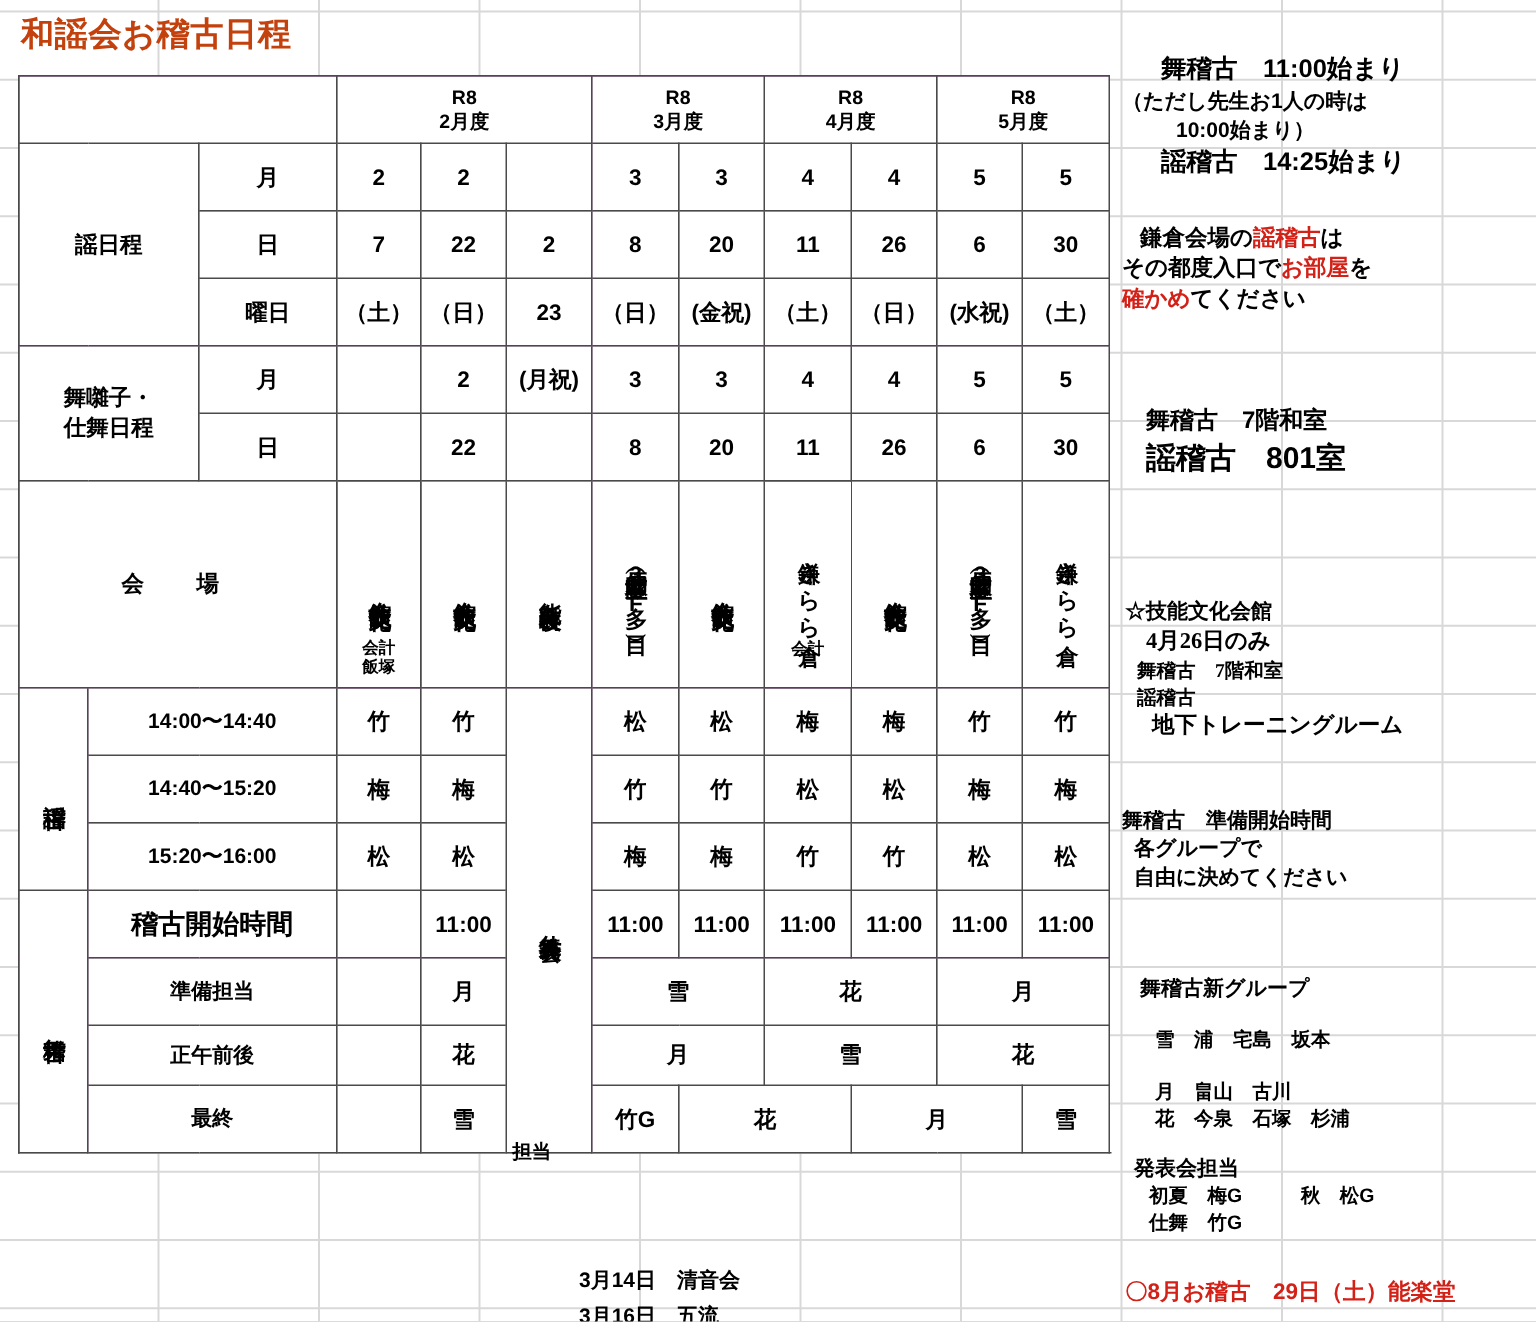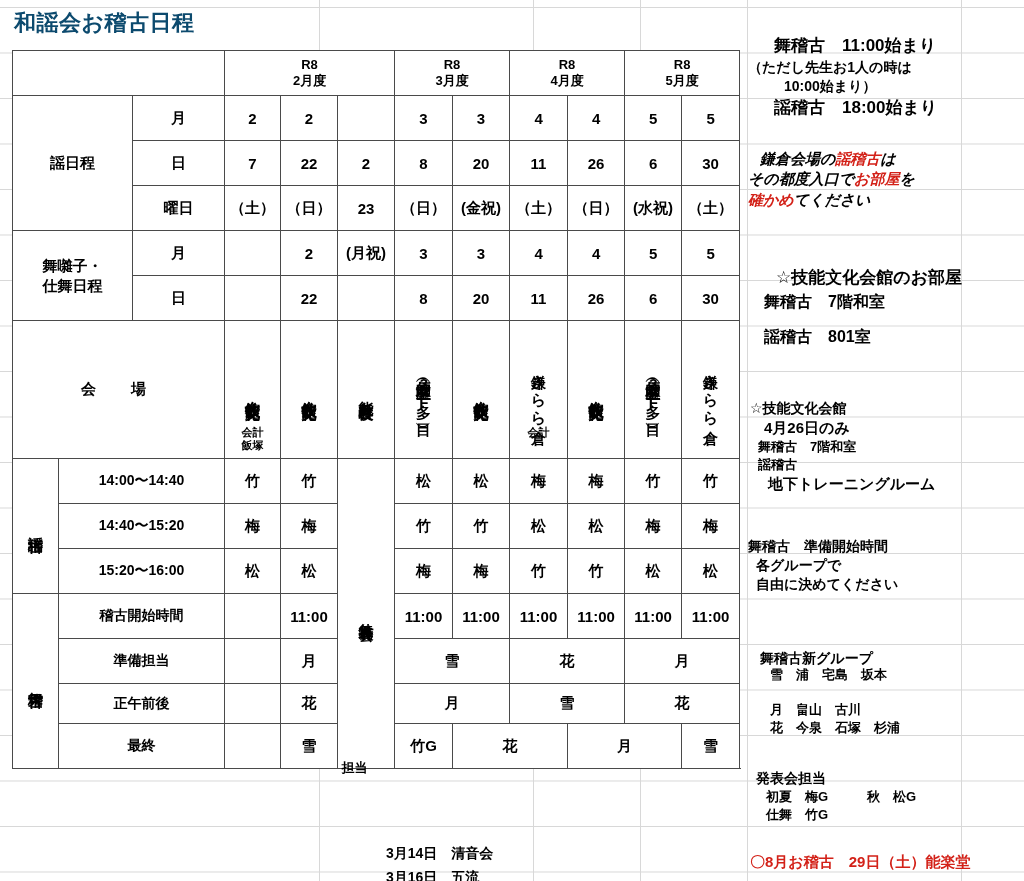--- a/index.html
+++ b/index.html
@@ -18,21 +18,21 @@
     background-image:
       linear-gradient(to right, #d8d8d8 1px, transparent 1px),
       linear-gradient(to bottom, #d8d8d8 1px, transparent 1px);
     background-size: 107px 45.5px;
     background-position: -2px 7px;
     z-index: 0;
   }
 
   .title {
     position: absolute; left: 14px; top: 8px;
-    font-size: 22px; font-weight: bold; color: #0c4a6e;
+    font-size: 22px; font-weight: bold; color: #c2410c;
     letter-spacing: 0.5px; z-index: 3; white-space: nowrap;
   }
 
   
   table.sched {
     position: absolute; left: 12px; top: 50px;
     width: 728px;
     border-collapse: collapse;
     table-layout: fixed;
     z-index: 2;
@@ -309,21 +309,21 @@
       <td class="dot-t dot-r">松</td>
       <td class="dot-t">松</td>
     </tr>
 
     <tr>
       <td rowspan="4" class="t11">
         <div class="vert-wrap center">
               <span class="vert">舞稽古</span>
             </div>
       </td>
-      <td colspan="2" class="dot-b solid-t" style="height:45px;font-size:14px">稽古開始時間</td>
+      <td colspan="2" class="dot-b solid-t" style="height:45px;font-size:18px">稽古開始時間</td>
       <td class="dot-b dot-r solid-t"></td>
       <td class="dot-b solid-t tiny">11:00</td>
       <td class="dot-b dot-r solid-t tiny">11:00</td>
       <td class="dot-b solid-t tiny">11:00</td>
       <td class="dot-b dot-r solid-t tiny">11:00</td>
       <td class="dot-b solid-t tiny">11:00</td>
       <td class="dot-b dot-r solid-t tiny">11:00</td>
       <td class="dot-b solid-t tiny">11:00</td>
     </tr>
 
@@ -363,52 +363,51 @@
 
   <div class="bottom-note" style="left:386px;top:845px;">3月14日　清音会</div>
   <div class="bottom-note" style="left:386px;top:869px;">3月16日　五流</div>
 
   <div class="notes">
 
     <div class="note-blk" style="left:0;top:36px;">
       <div class="note-line nb fs17">舞稽古　11:00始まり</div>
       <div class="note-line nb fs14" style="margin-top:2px">（ただし先生お1人の時は</div>
       <div class="note-line nb fs14" style="margin-top:2px;padding-left:36px">10:00始まり）</div>
-      <div class="note-line nb fs17" style="margin-top:3px">謡稽古　18:00始まり</div>
-    </div>
-
-    <div class="note-blk" style="left:0;top:150px;font-style:italic;">
+      <div class="note-line nb fs17" style="margin-top:3px">謡稽古　14:25始まり</div>
+    </div>
+
+    <div class="note-blk" style="left:0;top:150px;">
       <div class="note-line nb fs15" style="padding-left:12px"><span>鎌倉会場の</span><span class="red">謡稽古</span><span>は</span></div>
       <div class="note-line nb fs15" style="margin-top:2px"><span>その都度入口で</span><span class="red">お部屋</span><span>を</span></div>
       <div class="note-line nb fs15" style="margin-top:2px"><span class="red">確かめ</span><span>てください</span></div>
     </div>
 
     <div class="note-blk" style="left:2px;top:268px;">
-      <div class="note-line nb fs17">☆技能文化会館のお部屋</div>
       <div class="note-line nb fs16" style="margin-top:3px;padding-left:14px;font-size:16px">舞稽古　7階和室</div>
-      <div class="note-line nb fs16" style="margin-top:16px;padding-left:14px;font-size:16px">謡稽古　801室</div>
-    </div>
-
-    <div class="note-blk" style="left:2px;top:400px;">
+      <div class="note-line nb fs16" style="margin-top:3px;padding-left:14px;font-size:20px">謡稽古　801室</div>
+    </div>
+
+    <div class="note-blk" style="left:2px;top:400px;font-family:Liberation Serif, serif;">
       <div class="note-line nb fs14">☆技能文化会館</div>
       <div class="note-line nb fs15" style="margin-top:2px;padding-left:14px">4月26日のみ</div>
       <div class="note-line nb fs13" style="margin-top:2px;padding-left:8px">舞稽古　7階和室</div>
       <div class="note-line nb fs13" style="margin-top:2px;padding-left:8px">謡稽古</div>
       <div class="note-line nb fs15" style="margin-top:2px;padding-left:18px">地下トレーニングルーム</div>
     </div>
 
     <div class="note-blk" style="left:0;top:538px;">
       <div class="note-line nb fs14">舞稽古　準備開始時間</div>
       <div class="note-line nb fs14" style="margin-top:2px;padding-left:8px">各グループで</div>
       <div class="note-line nb fs14" style="margin-top:2px;padding-left:8px">自由に決めてください</div>
     </div>
 
     <div class="note-blk" style="left:4px;top:650px;">
       <div class="note-line nb fs14" style="padding-left:8px">舞稽古新グループ</div>
-      <div class="note-line nb fs13" style="margin-top:0;padding-left:18px">雪　浦　宅島　坂本</div>
+      <div class="note-line nb fs13" style="margin-top:18px;padding-left:18px">雪　浦　宅島　坂本</div>
       <div class="note-line nb fs13" style="margin-top:19px;padding-left:18px">月　畠山　古川</div>
       <div class="note-line nb fs13" style="margin-top:2px;padding-left:18px">花　今泉　石塚　杉浦</div>
     </div>
 
     <div class="note-blk" style="left:4px;top:770px;">
       <div class="note-line nb fs14" style="padding-left:4px">発表会担当</div>
       <div class="note-line nb fs13" style="margin-top:2px;padding-left:14px">初夏　梅G　　　秋　松G</div>
       <div class="note-line nb fs13" style="margin-top:2px;padding-left:14px">仕舞　竹G</div>
     </div>
 

